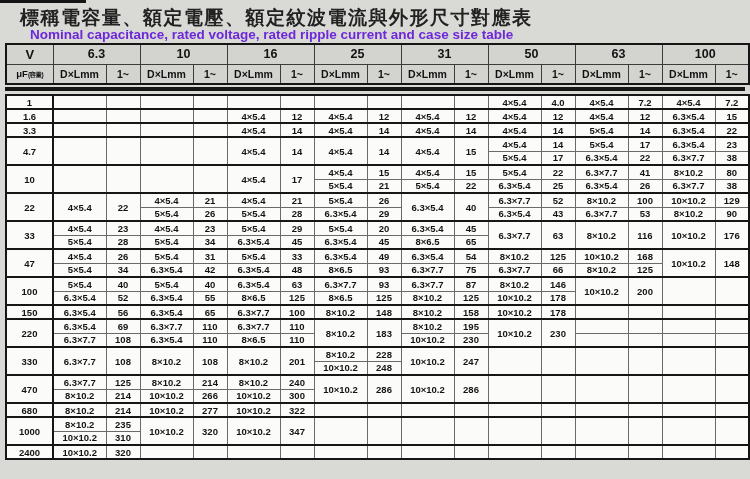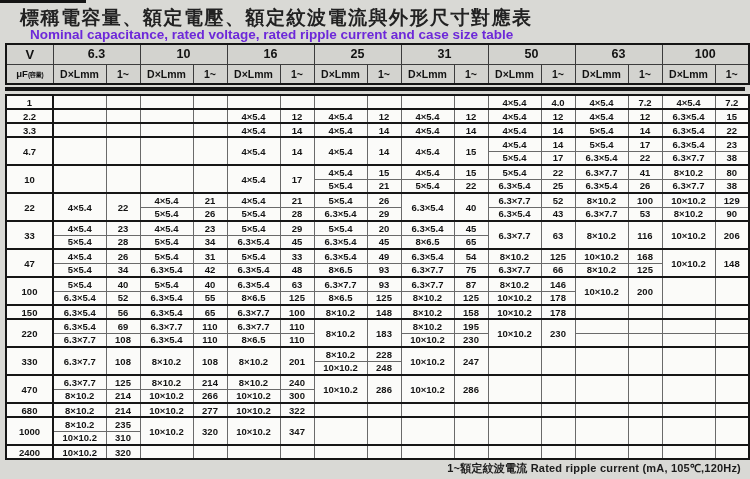--- a/index.html
+++ b/index.html
@@ -143,21 +143,21 @@
           <td class="dcell" rowspan="1"></td>
           <td class="icell" rowspan="1"></td>
           <td class="dcell" rowspan="1">4×5.4</td>
           <td class="icell" rowspan="1">4.0</td>
           <td class="dcell" rowspan="1">4×5.4</td>
           <td class="icell" rowspan="1">7.2</td>
           <td class="dcell" rowspan="1">4×5.4</td>
           <td class="icell" rowspan="1">7.2</td>
         </tr>
         <tr class="gstart">
-          <td class="vcell" rowspan="1">2.2</td>
+          <td class="vcell" rowspan="1">1.6</td>
           <td class="dcell" rowspan="1"></td>
           <td class="icell" rowspan="1"></td>
           <td class="dcell" rowspan="1"></td>
           <td class="icell" rowspan="1"></td>
           <td class="dcell" rowspan="1">4×5.4</td>
           <td class="icell" rowspan="1">12</td>
           <td class="dcell" rowspan="1">4×5.4</td>
           <td class="icell" rowspan="1">12</td>
           <td class="dcell" rowspan="1">4×5.4</td>
           <td class="icell" rowspan="1">12</td>
@@ -288,21 +288,21 @@
           <td class="icell">29</td>
           <td class="dcell">5×5.4</td>
           <td class="icell">20</td>
           <td class="dcell">6.3×5.4</td>
           <td class="icell">45</td>
           <td class="dcell" rowspan="2">6.3×7.7</td>
           <td class="icell" rowspan="2">63</td>
           <td class="dcell" rowspan="2">8×10.2</td>
           <td class="icell" rowspan="2">116</td>
           <td class="dcell" rowspan="2">10×10.2</td>
-          <td class="icell" rowspan="2">206</td>
+          <td class="icell" rowspan="2">176</td>
         </tr>
         <tr>
           <td class="dcell">5×5.4</td>
           <td class="icell">28</td>
           <td class="dcell">5×5.4</td>
           <td class="icell">34</td>
           <td class="dcell">6.3×5.4</td>
           <td class="icell">45</td>
           <td class="dcell">6.3×5.4</td>
           <td class="icell">45</td>
@@ -536,14 +536,13 @@
           <td class="dcell" rowspan="1"></td>
           <td class="icell" rowspan="1"></td>
           <td class="dcell" rowspan="1"></td>
           <td class="icell" rowspan="1"></td>
           <td class="dcell" rowspan="1"></td>
           <td class="icell" rowspan="1"></td>
         </tr>
       </tbody>
   </table>
 
-  <div class="footnote">1~額定紋波電流 Rated ripple current (mA, 105℃,120Hz)</div>
 </div>
 
 </body></html>

